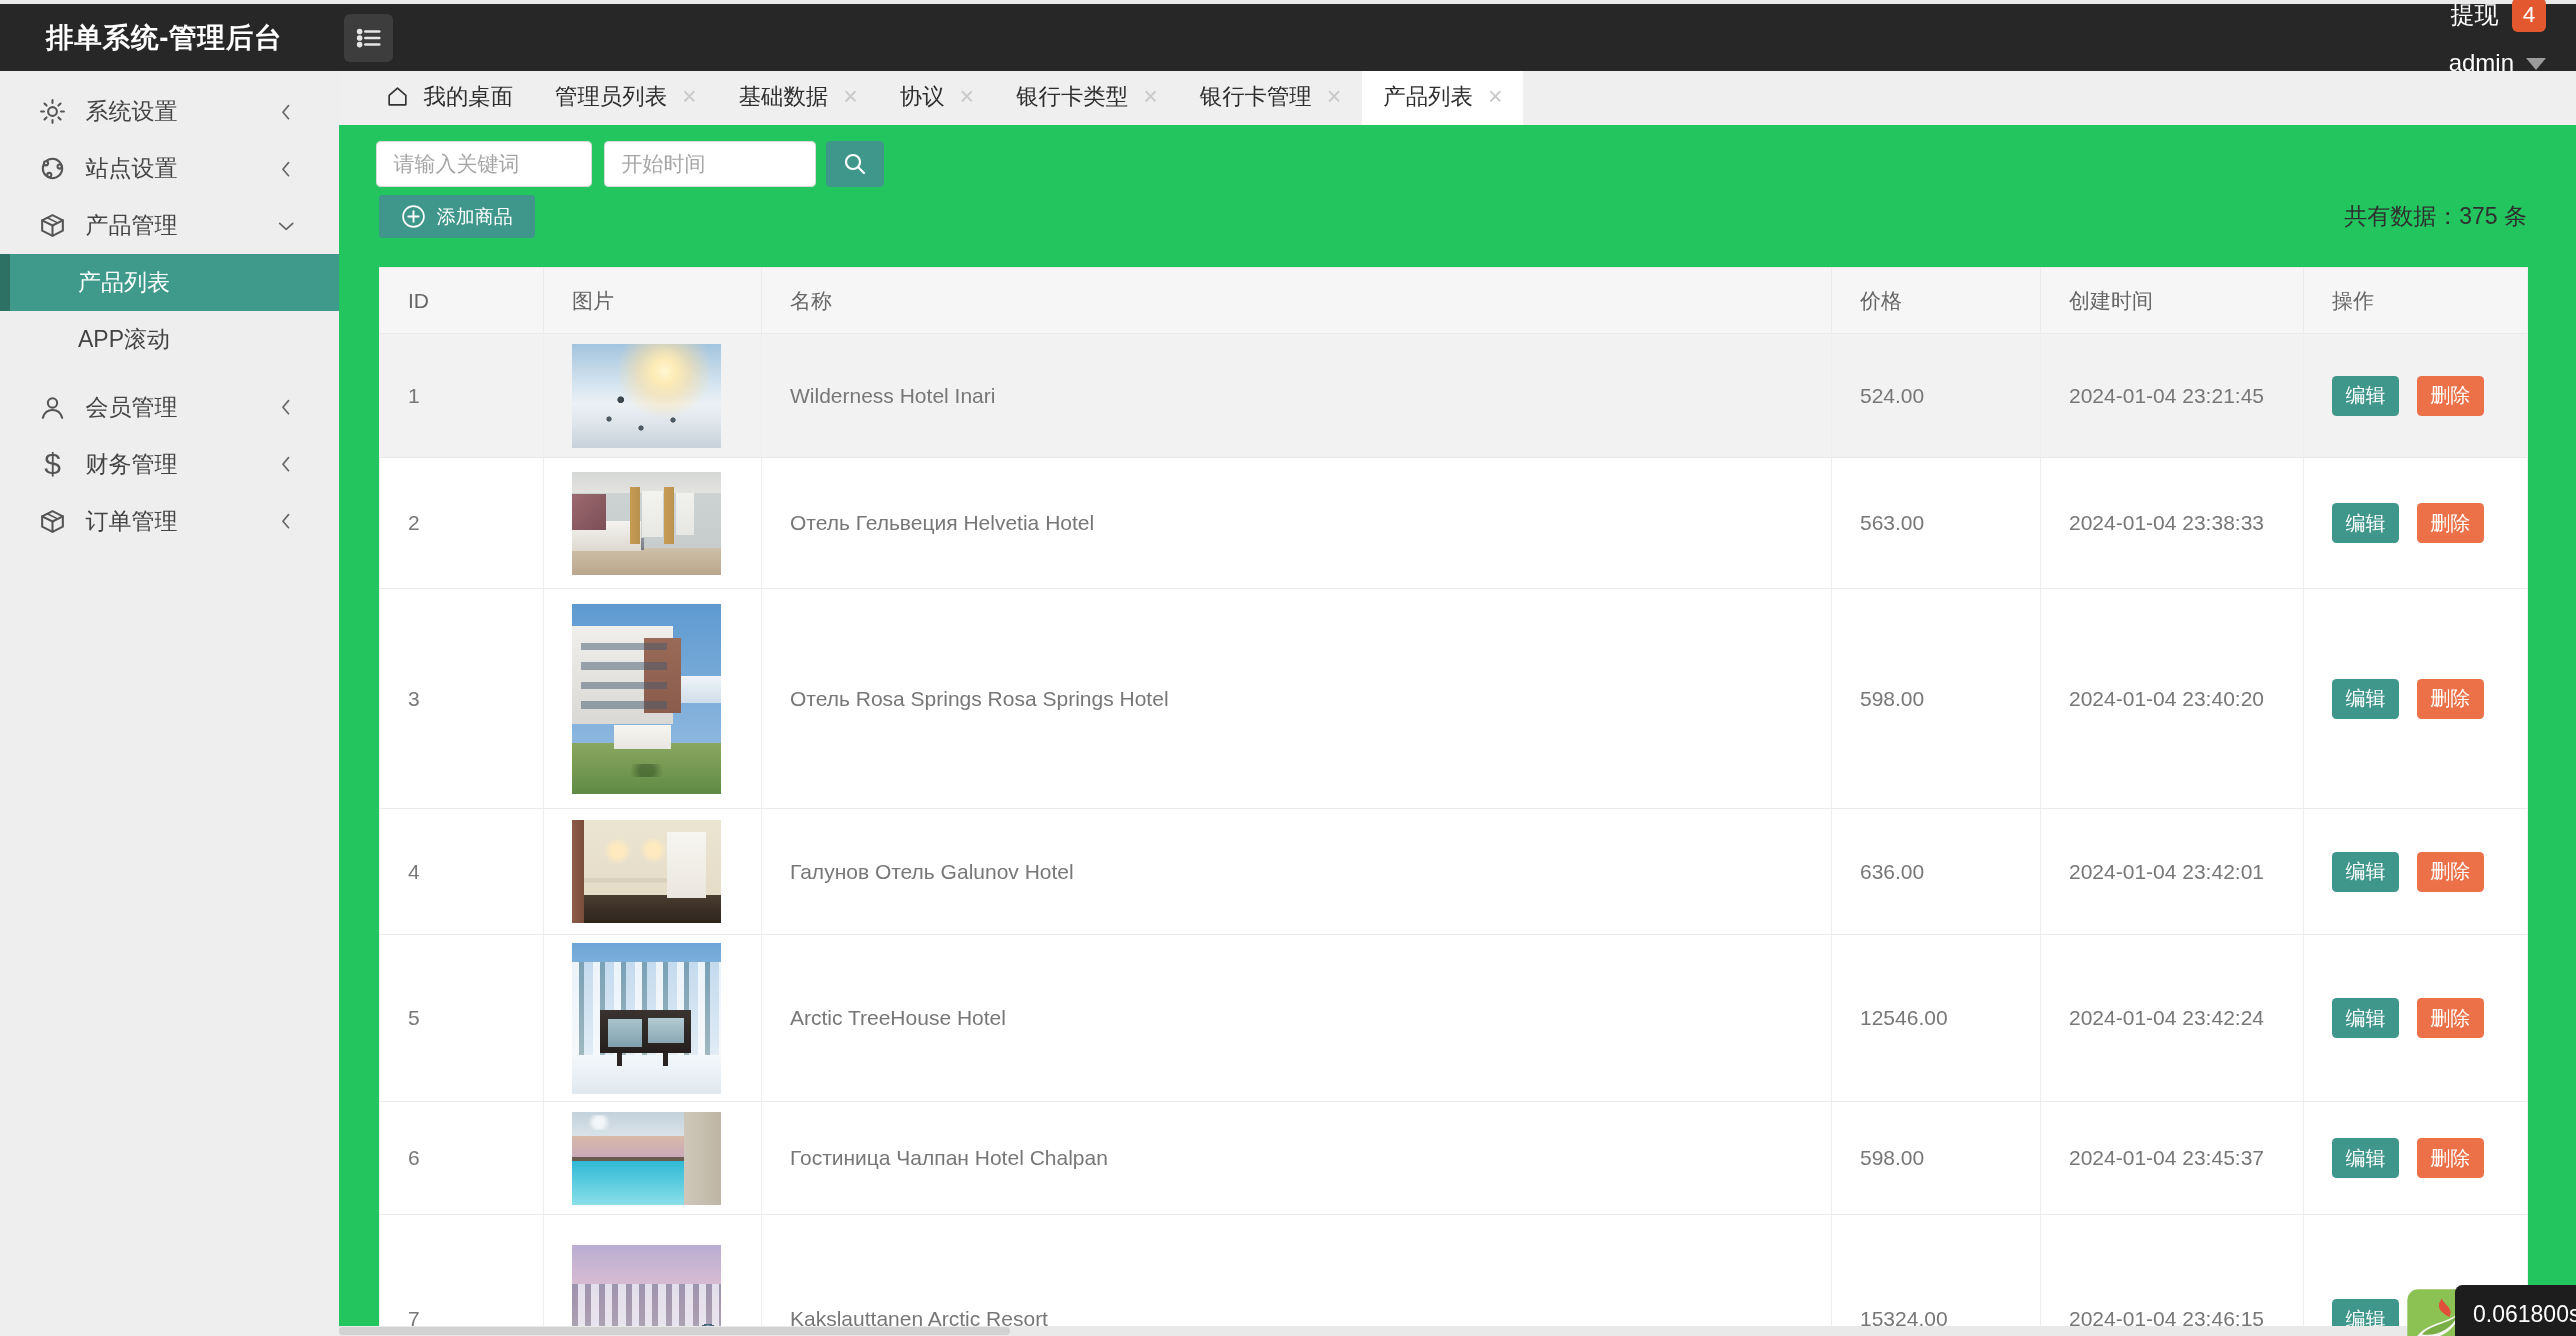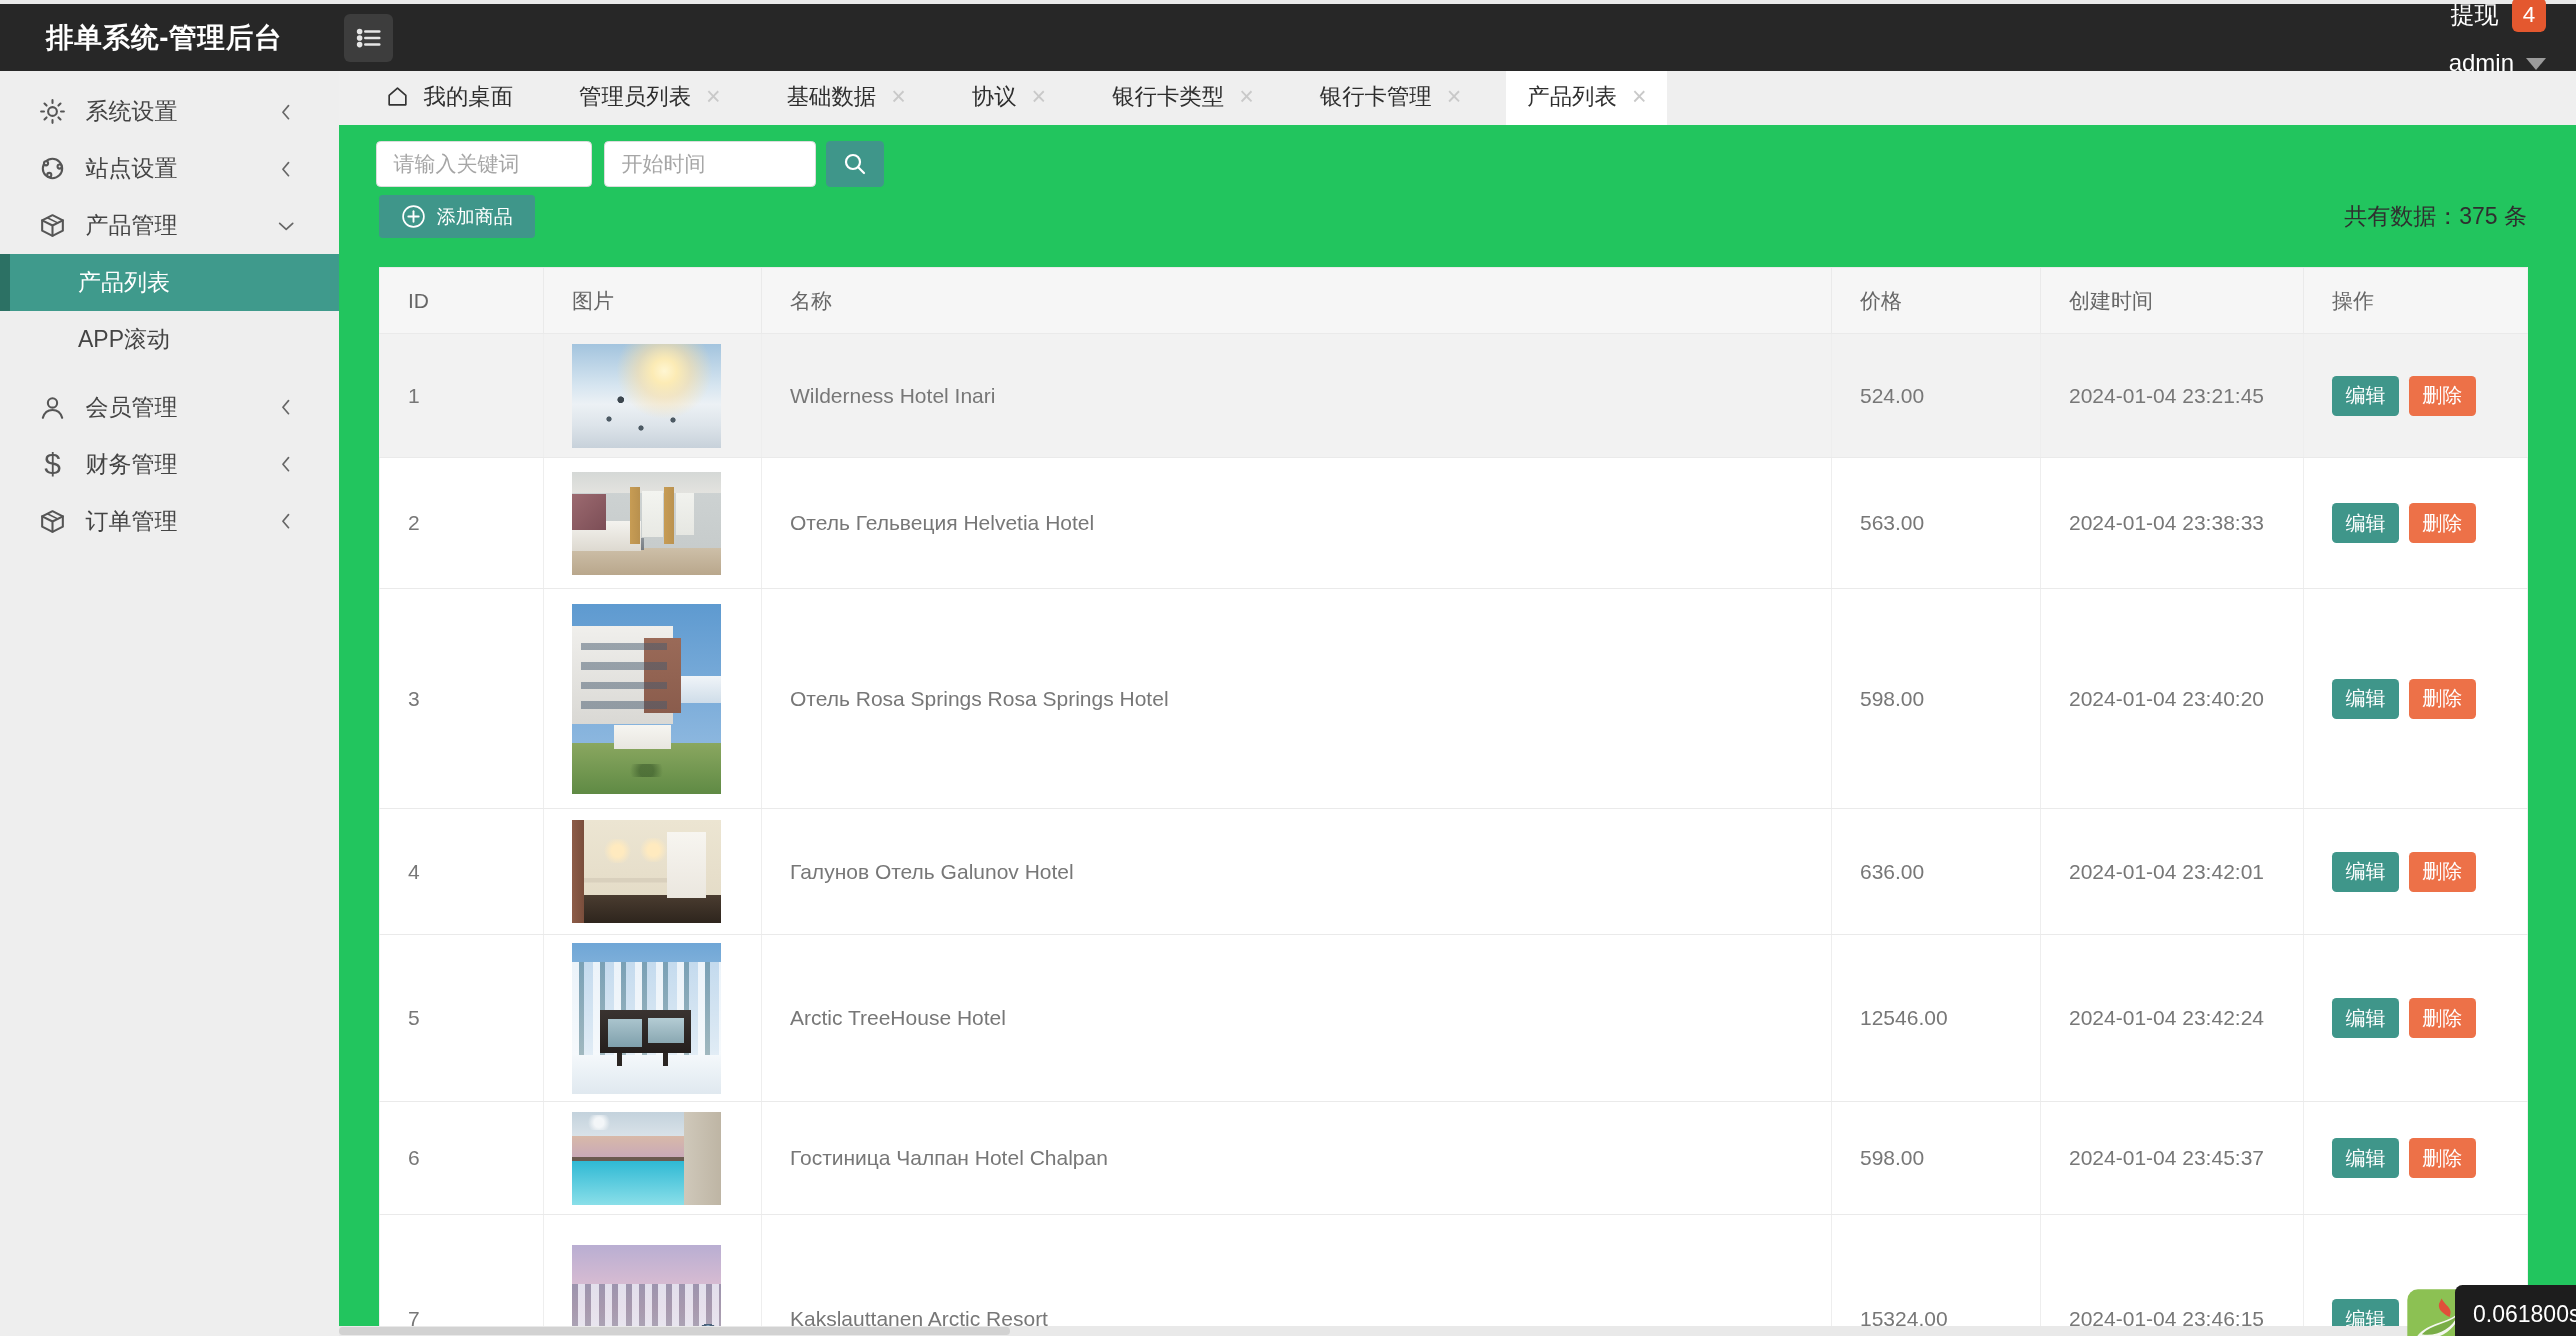--- a/index.html
+++ b/index.html
@@ -29,21 +29,21 @@
   .side-item .ico { width:33px; height:33px; margin-left:36px; margin-right:16.4px; display:flex; align-items:center; justify-content:center; color:#555; }
   .side-item .lbl { flex:1; }
   .side-item .chev { margin-right:42px; color:#666; display:flex; }
   .side-item.child .lbl { margin-left:78px; }
   .side-item.child.active { background:#3f9a8c; color:#fff; }
   .side-item.child.active::before { content:""; position:absolute; left:0; top:0; bottom:0; width:9.7px; background:#2c7164; }
   .side-gap { height:10.4px; }
   .dollar-glyph { font-size:30px; font-weight:400; color:#555; line-height:1; }
 
   
-  .tabbar { position:absolute; left:339px; top:67px; right:0; height:58px; background:#efefef; display:flex; align-items:stretch; padding-left:25px; z-index:10;gap:24px; }
+  .tabbar { position:absolute; left:339px; top:67px; right:0; height:58px; background:#efefef; display:flex; align-items:stretch; padding-left:25px; z-index:10; }
   .tab { display:flex; align-items:center; padding:0 21px; font-size:22.4px; color:#2e2e2e; gap:12px; cursor:pointer; white-space:nowrap; }
   .tab.active { background:#ffffff; }
   .tab .close { color:#c9c9c9; font-size:25px; line-height:1; margin-left:3px; }
   .tab .home-ico { display:flex; margin-right:1.5px; }
 
   
   .content { position:absolute; left:339px; top:125px; right:0; bottom:0; background:#22c55e; }
   .input { position:absolute; top:16.4px; height:46px; border:1.5px solid #dcdcdc; border-radius:4.5px; background:#fff; font-size:21px; color:#333; padding:0 16.4px; outline:none; }
   .input::placeholder { color:#a6a6a6; }
   .input.kw { left:37px; width:216px; }
@@ -53,21 +53,21 @@
   .total { position:absolute; right:49px; top:76px; font-size:23px; color:#2f2f2f; }
 
   
   table.grid { position:absolute; left:40px; top:142px; width:2148px; border-collapse:collapse; table-layout:fixed; border-top:1.5px solid #eaeaea; border-left:1.5px solid #f0f0f0; border-right:1.5px solid #f0f0f0; }
   table.grid th { height:66px; background:#f6f6f6; font-weight:400; color:#666; font-size:21px; text-align:left; padding-left:28px; border-right:1.5px solid #eaeaea; border-bottom:1.5px solid #eaeaea; }
   table.grid th:last-child { border-right:none; }
   table.grid td { padding-left:28px; color:#777; font-size:21px; border-right:1.5px solid #eeeeee; border-bottom:1.5px solid #eaeaea; vertical-align:middle; background:#fff; }
   table.grid td:last-child { border-right:none; }
   tr.hovered td { background:#f2f2f2; }
   .pimg { display:block; }
-  .actions { display:flex; gap:10px; align-items:flex-start; }
+  .actions { display:flex; gap:18px; align-items:flex-start; }
   .btn { height:40px; min-width:66px; padding:0 13.4px; border:none; border-radius:4.5px; color:#fff; font-size:20px; display:inline-flex; align-items:center; justify-content:center; cursor:pointer; }
   .btn.edit { background:#3f968a; }
   .btn.del { background:#ed7148; }
 
   
   .hscroll { position:absolute; left:339px; right:0; bottom:0; height:10.4px; background:#e9e9e9; z-index:40; }
   .hscroll .thumb { position:absolute; left:0; top:1.5px; height:7.5px; width:671px; background:#d2d2d2; border-radius:3.7px; }
 
   
   .tp-icon { position:absolute; left:2406px; top:1288px; width:66px; height:66px; z-index:45; }

